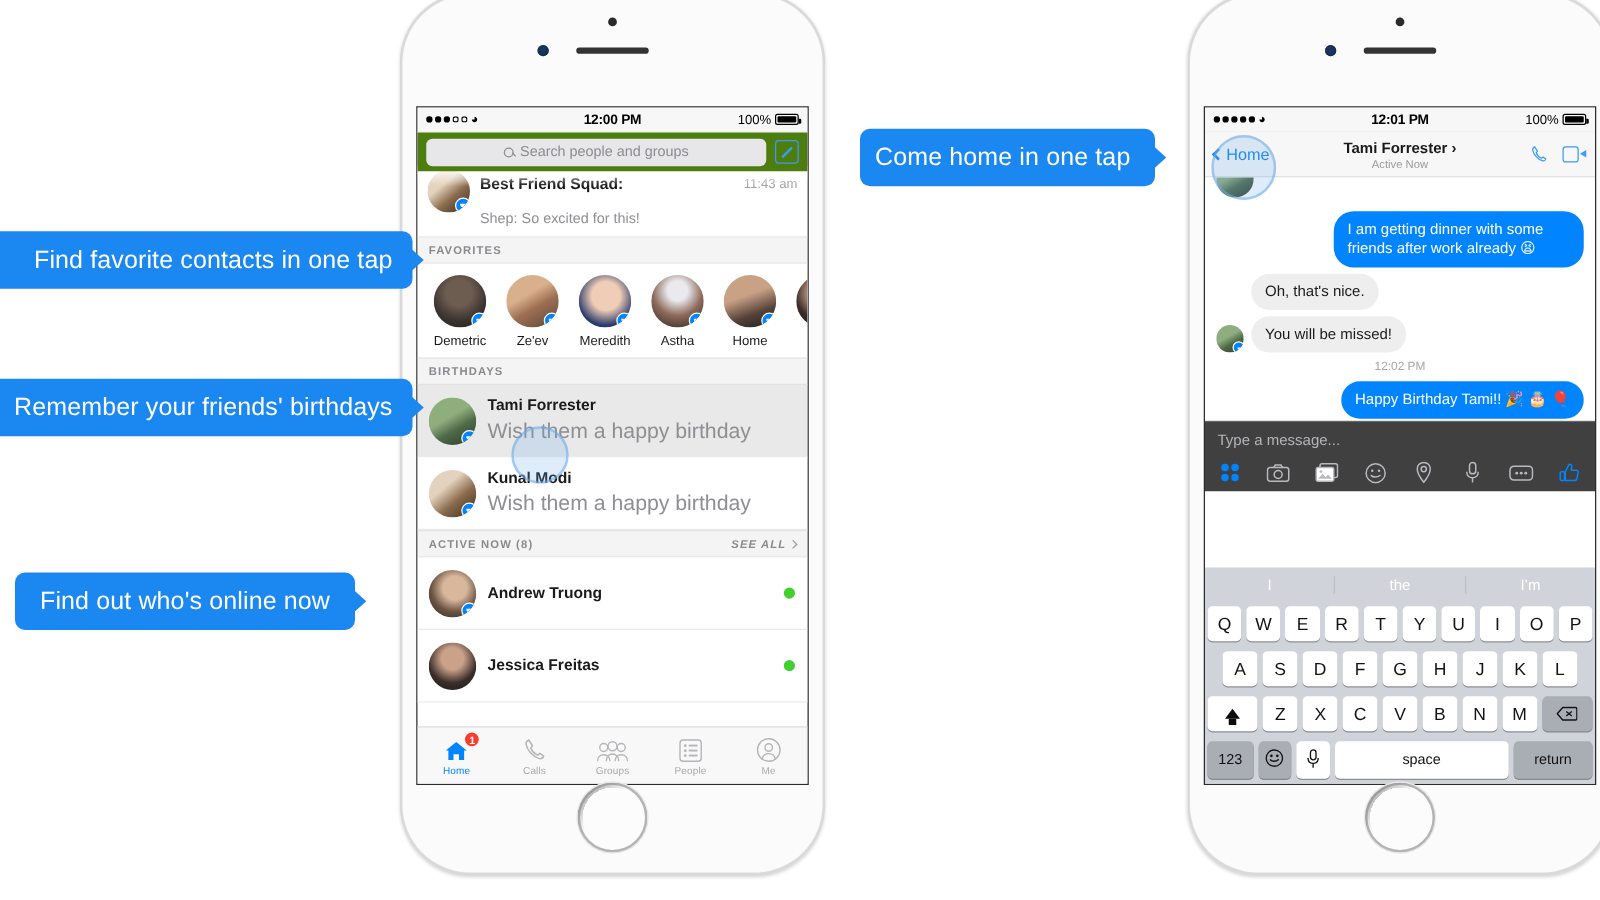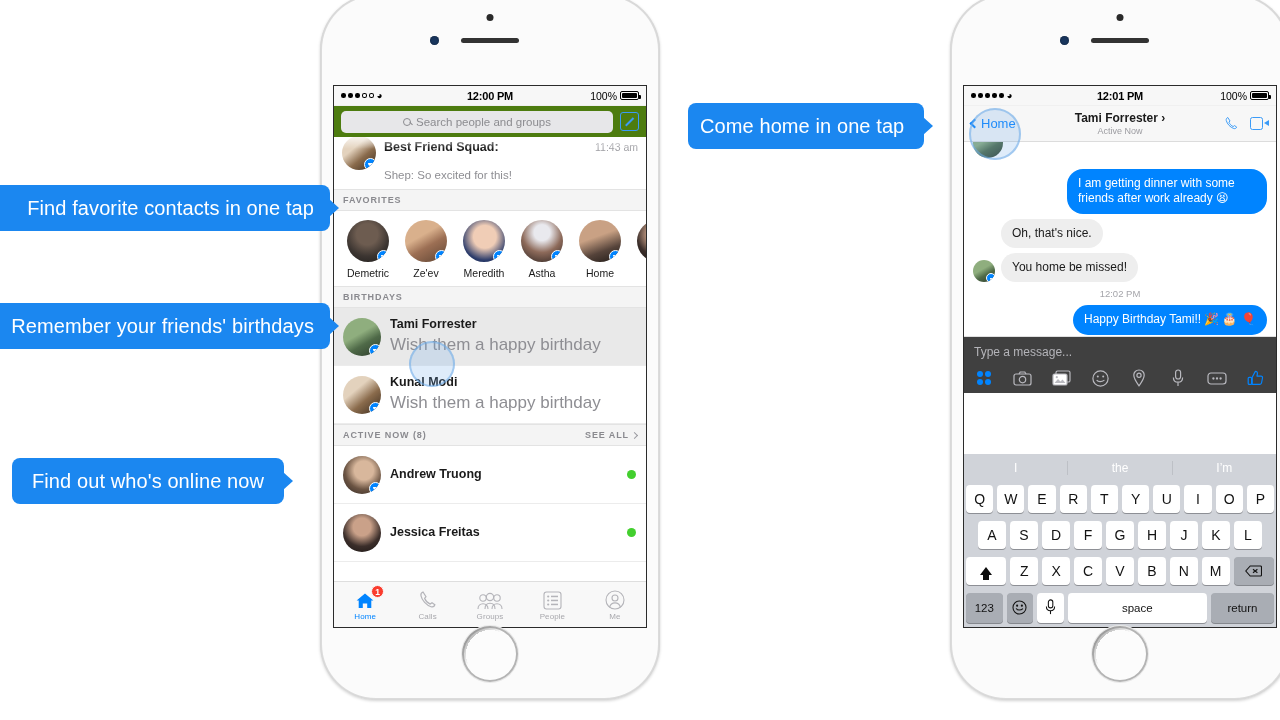--- a/index.html
+++ b/index.html
@@ -102,21 +102,21 @@
     white-space:nowrap; overflow:hidden; }
   .chat-time { font-size:10.5px; color:#a0a0a5; padding-top:1px; white-space:nowrap; }
   .fade-top { position:absolute; left:0; right:0; top:-4px; height:16px;
     background:linear-gradient(#ffffff, rgba(255,255,255,0)); pointer-events:none; z-index:3; }
 
   
   .sechead { background:#f4f4f4; height:22px; display:flex; align-items:center;
     padding: 0 9px; font-size:9px; letter-spacing:.9px; color:#8a8a8f;
     font-weight:600; border-top:1px solid #e3e3e3; border-bottom:1px solid #e3e3e3; }
   .sechead .see { margin-left:auto; display:flex; align-items:center; gap:3px;
-    color:#8a8a8f; }
+    color:#8a8a8f;font-style:italic; }
   .chev { display:inline-block; width:5px; height:5px; border-right:1.2px solid #9a9aa0;
     border-bottom:1.2px solid #9a9aa0; transform:rotate(-45deg); }
 
   
   .favs { display:flex; gap:2px; padding:9px 6px 7px; background:#fff; overflow:hidden; }
   .fav { width:56px; flex:0 0 56px; text-align:center; }
   .fav .pic { width:42px; height:42px; border-radius:50%; margin:0 auto;
     position:relative; overflow:hidden; }
   .fav .nm { font-size:10.5px; color:#1a1a1a; margin-top:5px;
     white-space:nowrap; overflow:hidden; text-overflow:ellipsis; }
@@ -524,21 +524,21 @@
       <div class="bubrow">
         <span class="spacer22"></span>
         <div class="bub in">Oh, that's nice.</div>
       </div>
 
       <div class="bubrow">
         <span class="sav">
             <span class="ph p6"></span>
             <span class="msgbadge" style="width:10px;height:10px;"></span>
           </span>
-        <div class="bub in">You home be missed!</div>
+        <div class="bub in">You will be missed!</div>
       </div>
 
       <div class="ts">12:02 PM</div>
 
       <div class="bubrow out">
         <div class="bub out">Happy Birthday Tami!! 🎉 🎂 🎈</div>
       </div>
 
     </div>
 

